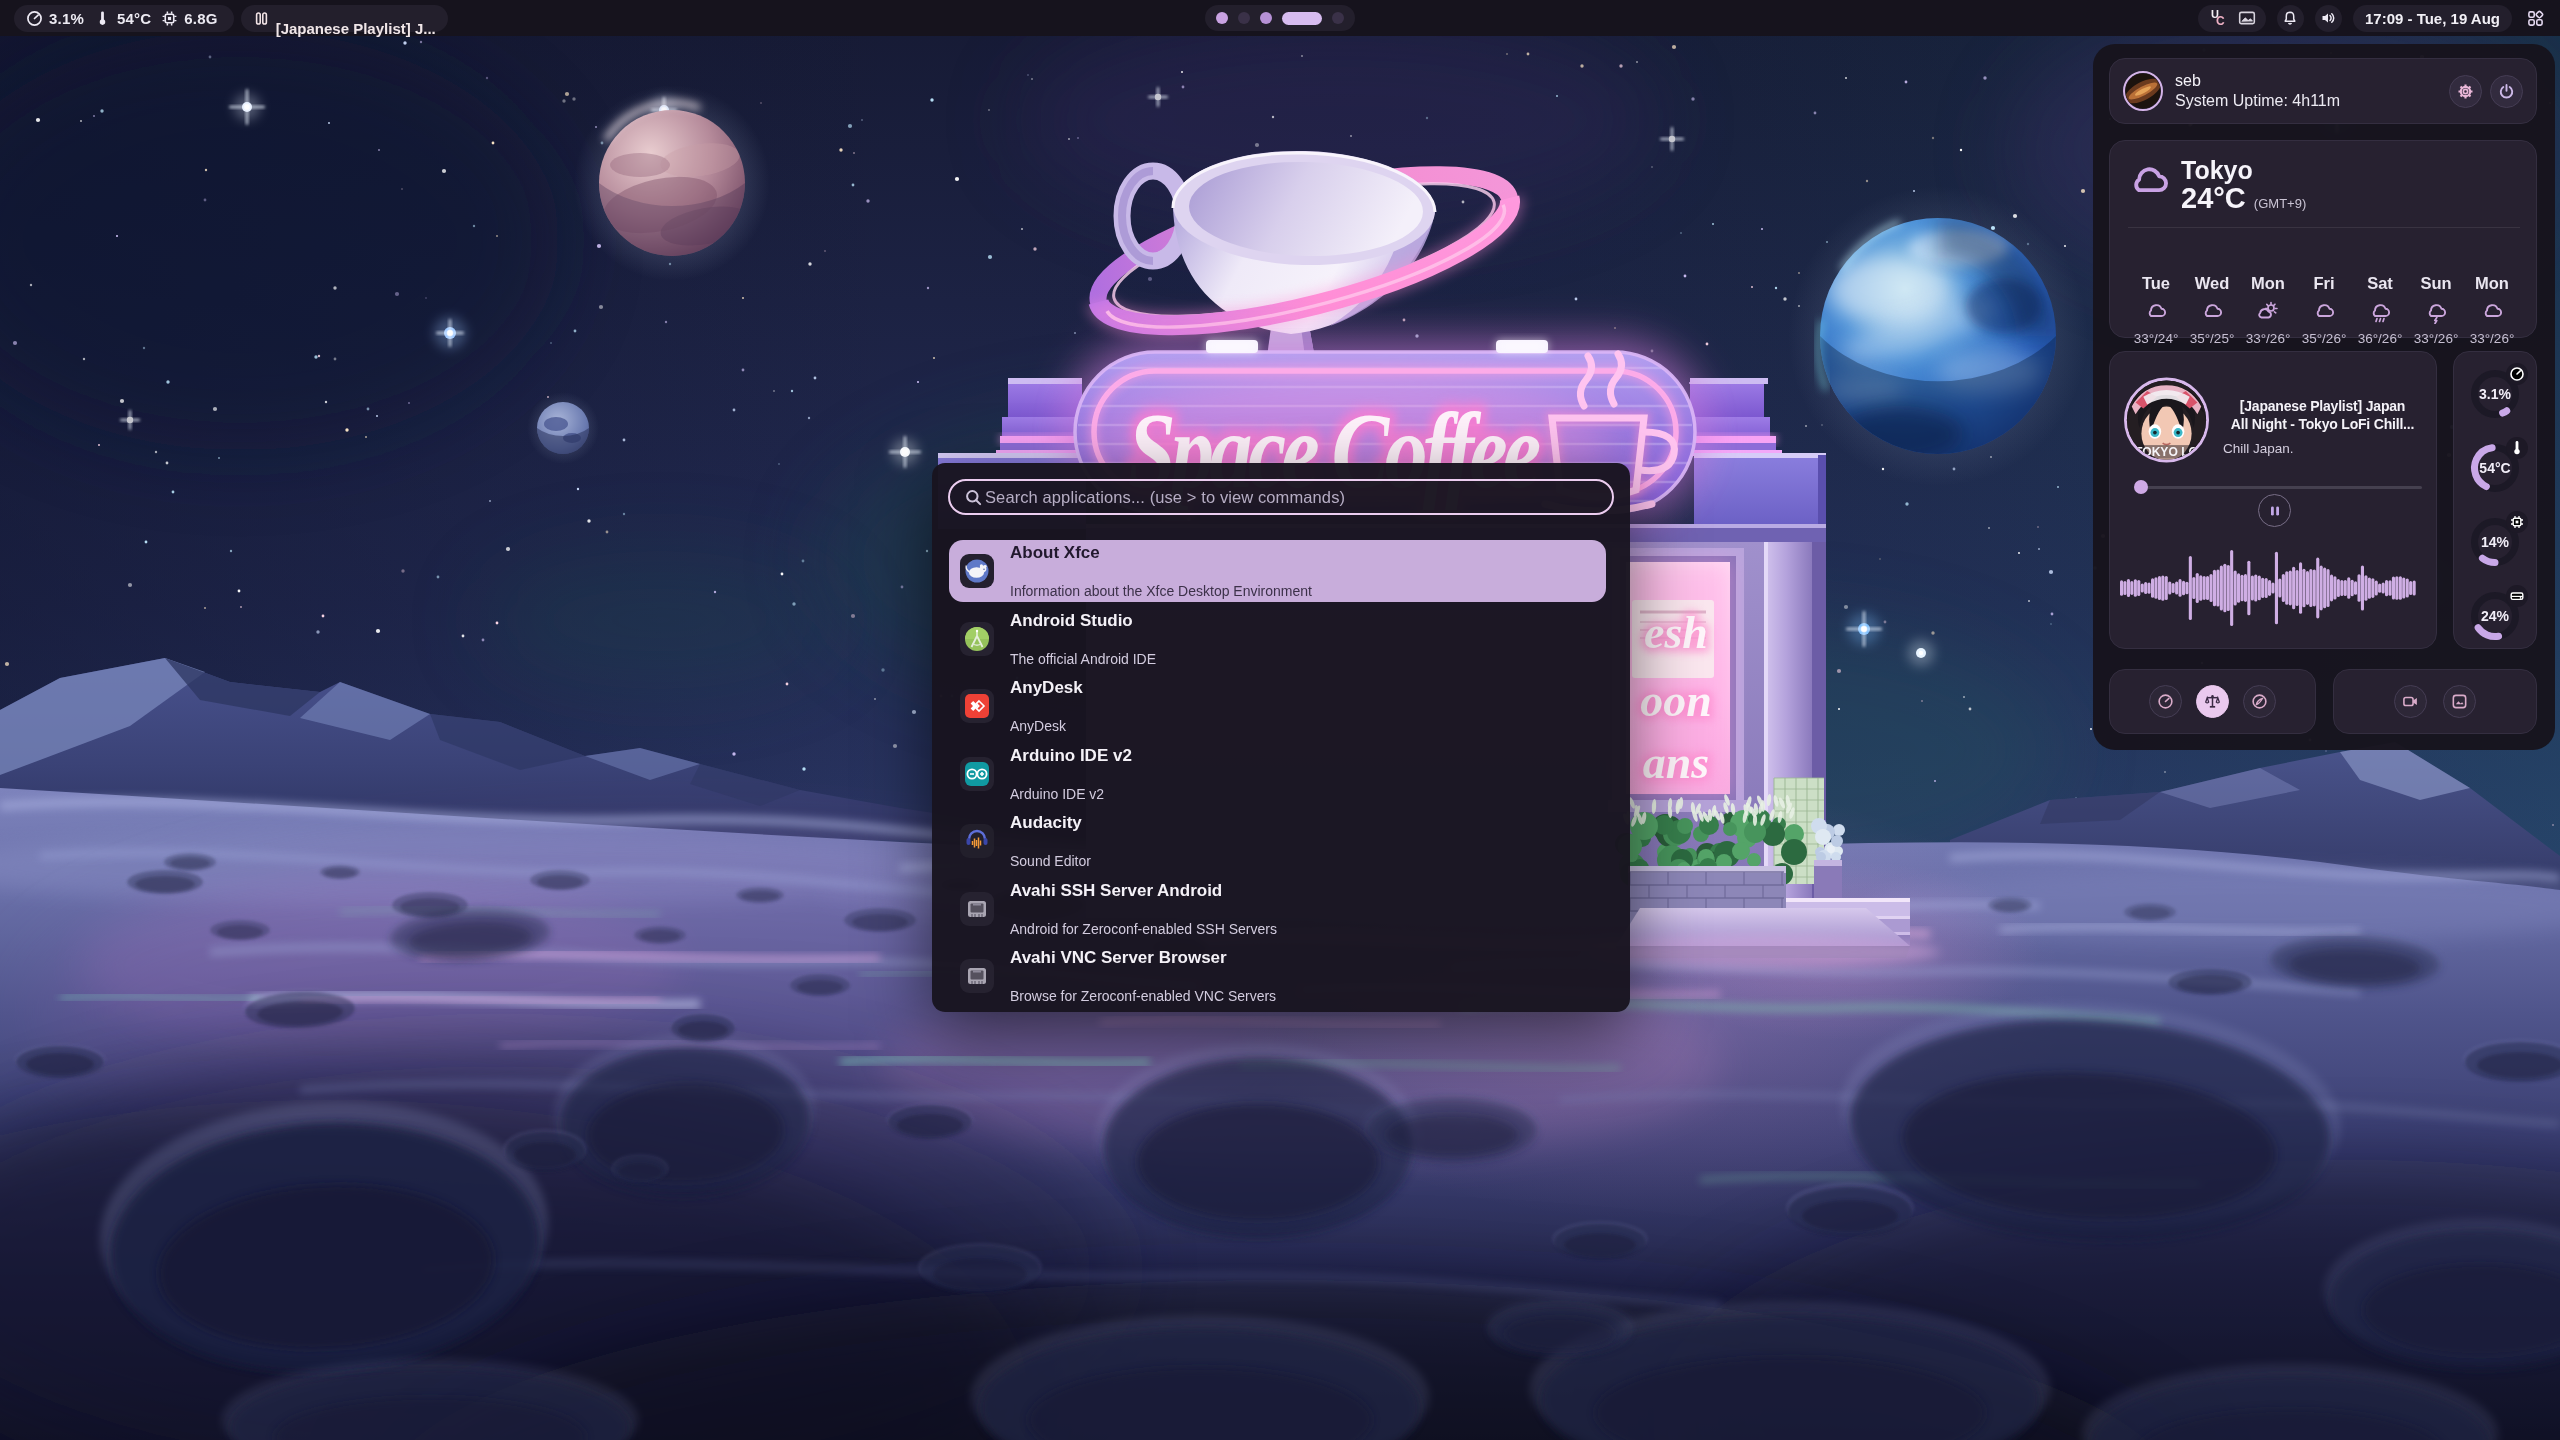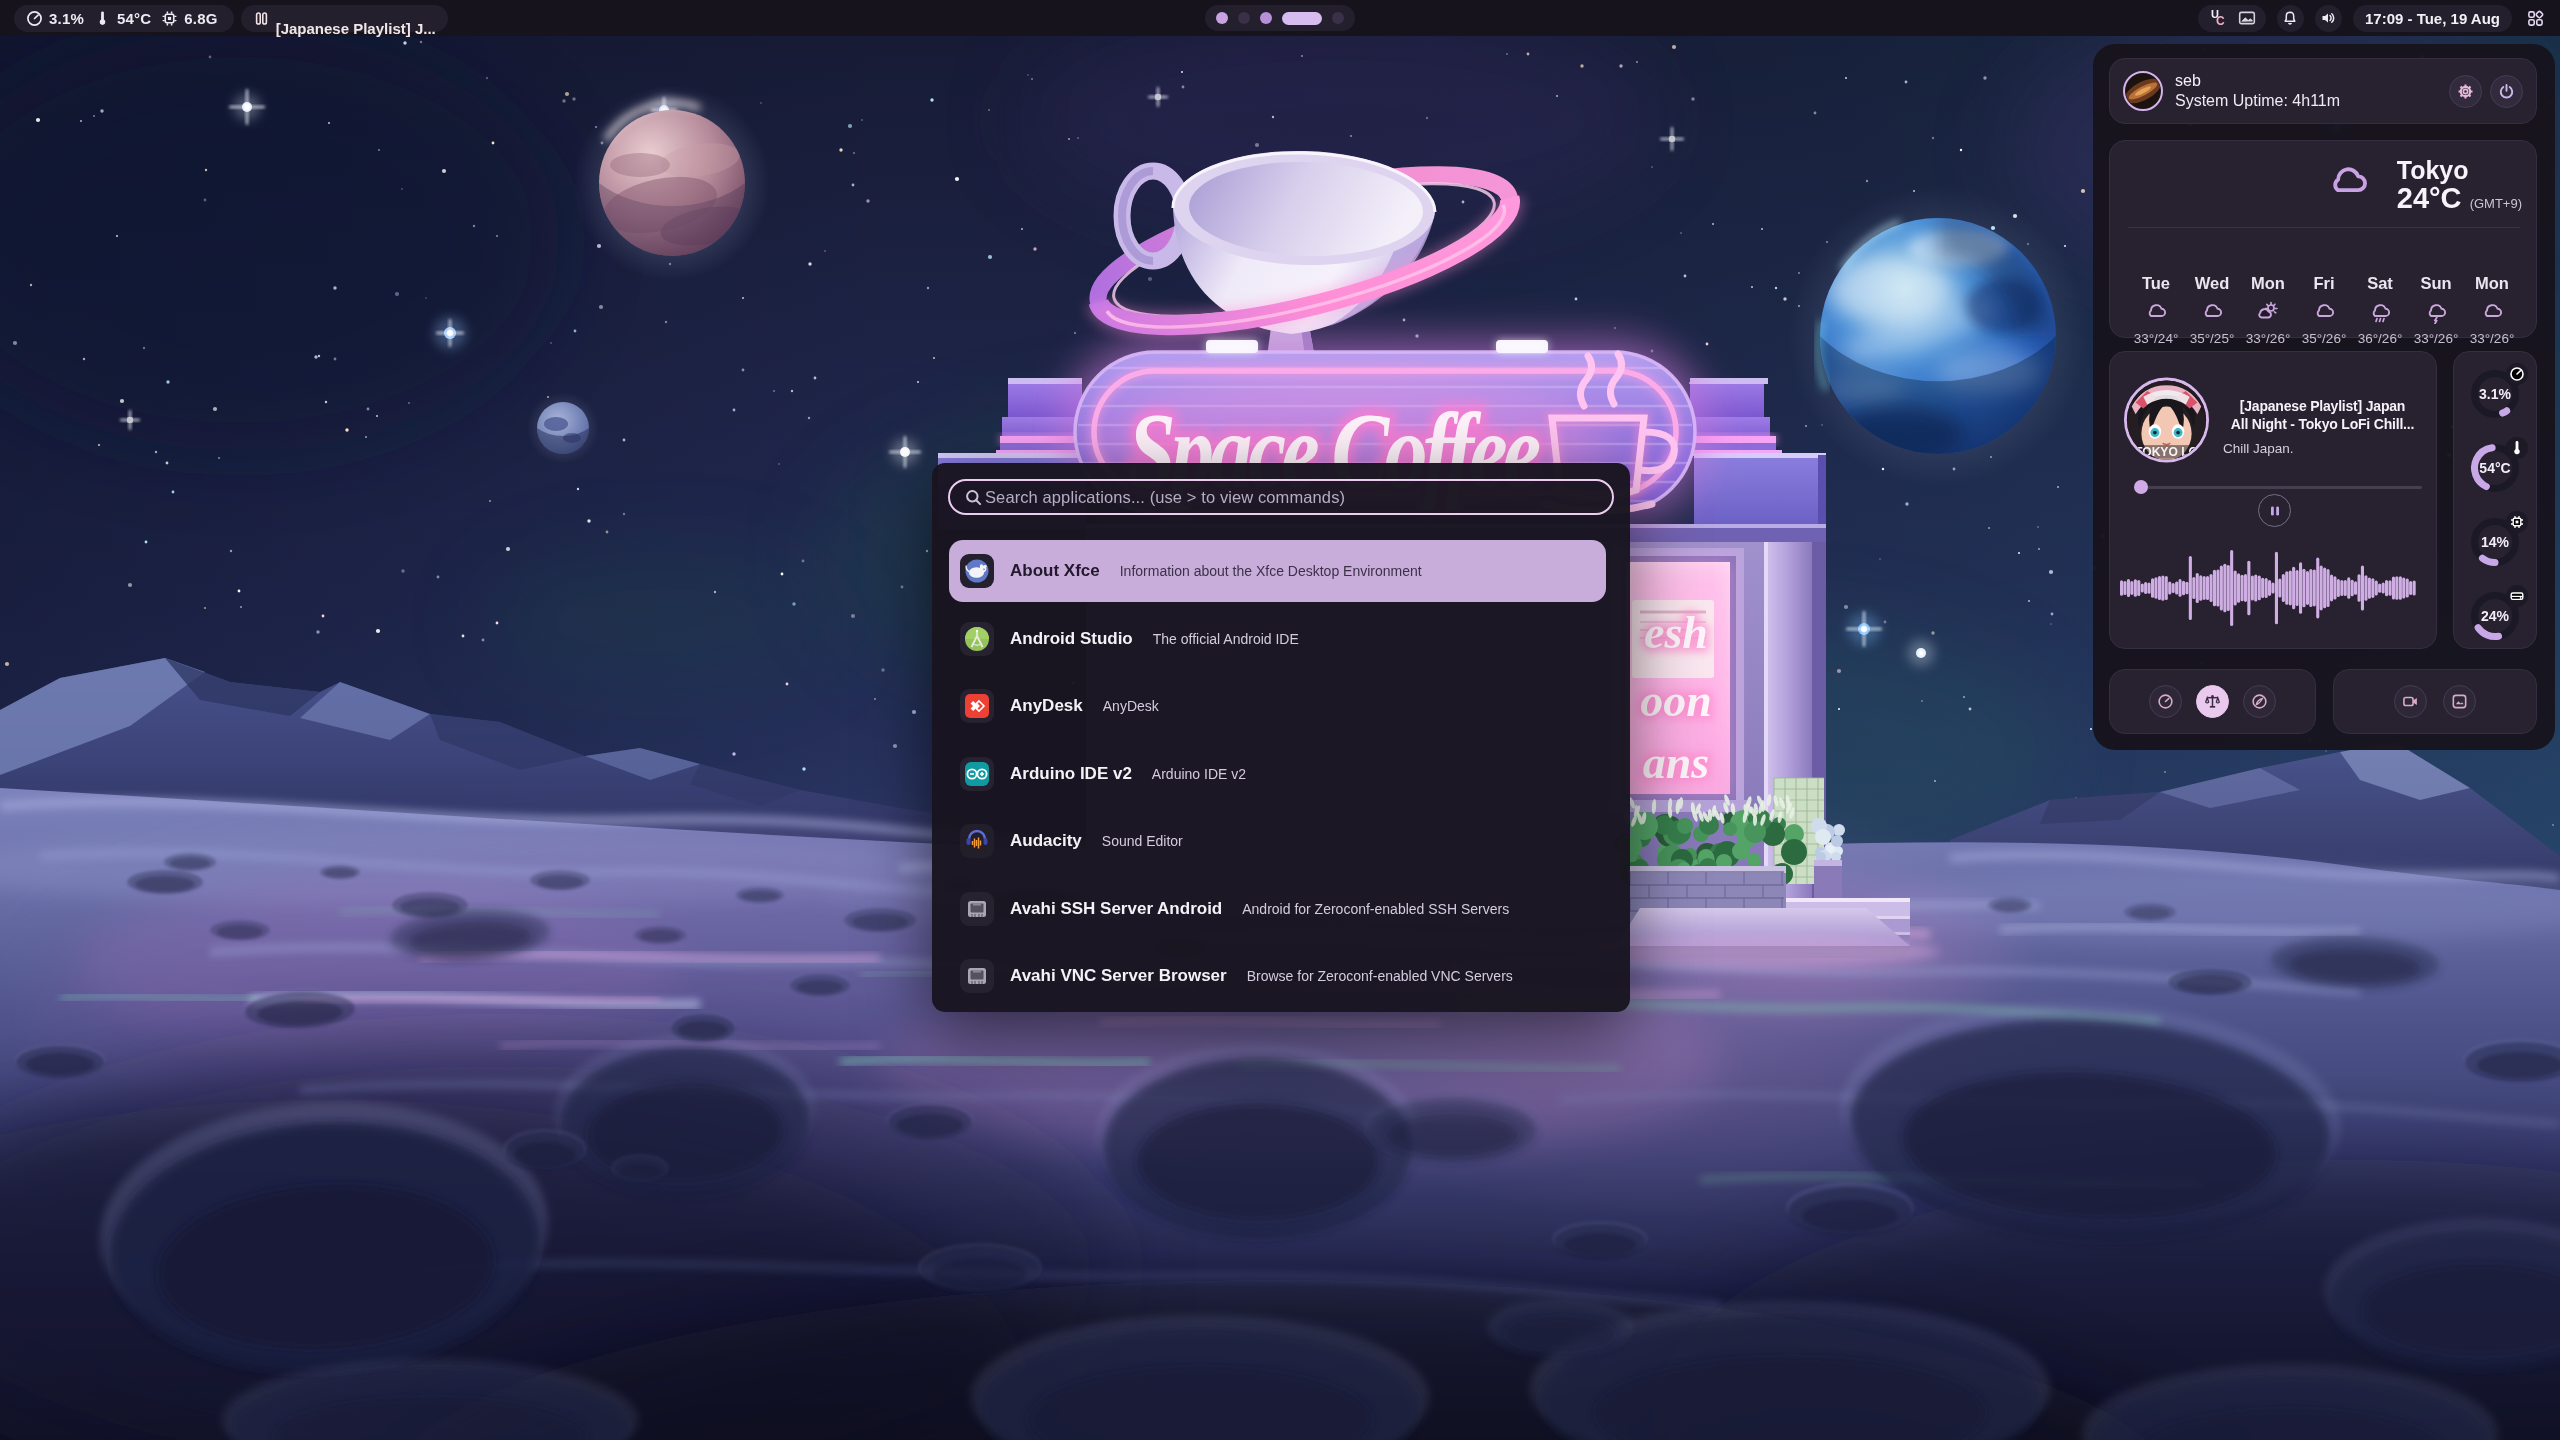--- a/index.html
+++ b/index.html
@@ -23,36 +23,36 @@
 .pill.clock{font-size:15px;color:#f2f0f6;}
 .gridic{width:24px;height:24px;display:flex;align-items:center;justify-content:center;}
 
 #launcher{position:absolute;left:932px;top:463px;width:698px;height:549px;background:rgba(24,20,31,0.97);border-radius:13px;z-index:4;box-shadow:0 24px 70px rgba(0,0,0,0.55);overflow:hidden;}
 .searchbox{position:absolute;left:16px;top:16px;width:666px;height:36px;border:2px solid #eccdf0;border-radius:18px;display:flex;align-items:center;padding:0 14px;gap:2px;}
 .searchbox span{color:#b6adc4;font-size:16.5px;letter-spacing:0.1px;}
 .rows{position:absolute;left:17px;top:77px;width:664px;}
 .row{display:flex;align-items:center;width:657px;height:62px;border-radius:14px;margin-bottom:5.5px;padding-left:11px;gap:16px;}
 .row.sel{background:#c8addb;}
 .appic{width:34px;height:34px;flex:0 0 34px;}
-.rtxt{display:flex;flex-direction:row;gap:20px;align-items:center;}
+.rtxt{display:flex;flex-direction:column;gap:20px;}
 .rt{font-size:17px;font-weight:bold;color:#f4f1f7;}
 .rs{font-size:14px;color:#d3ccdf;}
 .row.sel .rt{color:#22192e;}
 .row.sel .rs{color:#3c3149;}
 
 #sidebar{position:absolute;left:2093px;top:44px;width:462px;height:706px;background:rgba(23,20,29,0.97);border-radius:22px;z-index:4;}
 .card{position:absolute;background:#272130;border:1px solid #342e40;border-radius:16px;}
 .usercard{left:16px;top:14px;width:428px;height:66px;display:flex;align-items:center;padding:0 13px;gap:12px;}
 .un{font-size:16px;font-weight:normal;color:#f4f2f8;}
 .uu{font-size:16px;color:#eceaf2;margin-top:2px;}
 .ubtns{margin-left:auto;display:flex;gap:8px;}
 .cbtn{width:33px;height:33px;border-radius:50%;background:#322b3e;border:1px solid #453d54;display:flex;align-items:center;justify-content:center;}
 .cbtn.active{background:#eac9ee;border-color:#eac9ee;}
 .weather{left:16px;top:96px;width:428px;height:198px;padding:18px 14px 0 16px;}
-.wtop{display:flex;align-items:flex-start;gap:26px;justify-content:flex-end;}
+.wtop{display:flex;align-items:flex-start;gap:9px;}
 .wt1{margin-top:-2px;}
 .wcity{font-size:25px;font-weight:bold;color:#f6f4fa;line-height:1.05;}
 .wtemp{font-size:29px;font-weight:bold;color:#f6f4fa;line-height:1.1;}
 .wgmt{font-size:13px;font-weight:normal;color:#cac4d4;}
 .wdiv{height:1px;background:#393341;margin:12px 2px 10px 2px;}
 .wdays{display:flex;justify-content:space-between;padding:0 2px;}
 .day{display:flex;flex-direction:column;align-items:center;width:56px;margin-top:36px;}
 .dn{font-size:16.5px;font-weight:bold;color:#eae6f0;}
 .di{margin-top:7px;height:26px;}
 .dt{font-size:13.5px;color:#c6bfd2;margin-top:5px;}

